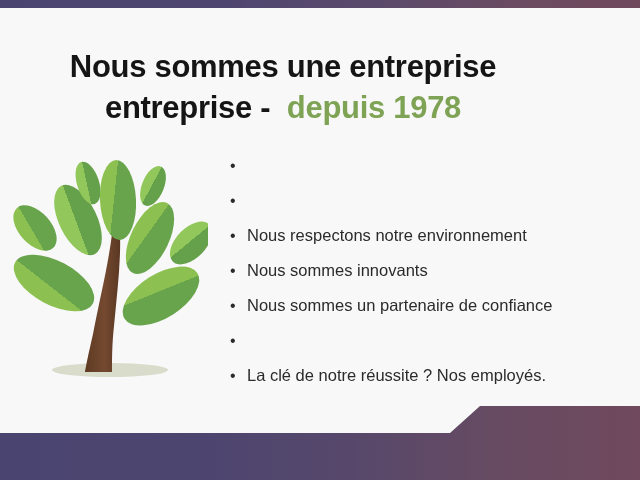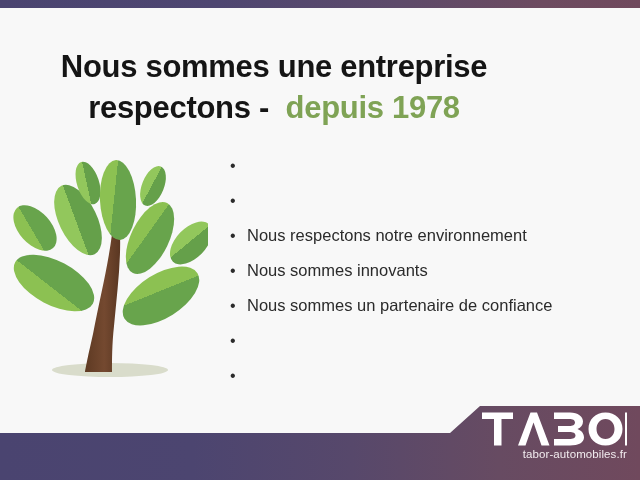--- a/index.html
+++ b/index.html
@@ -39,20 +39,21 @@
     position: absolute;
     left: 0;
     top: 26px;
     width: 548px;
     text-align: center;
     line-height: 1.32;
     font-size: 31px;
     font-weight: bold;
     letter-spacing: -0.3px;
     color: #151515;
+    padding-left: 9px;
   }
   #headline .line { display: block; white-space: pre; }
   #headline .accent { color: #7fa355; }
 
   
   #tree-figure {
     position: absolute;
     left: 8px;
     top: 148px;
     width: 200px;
@@ -117,21 +118,21 @@
 </style>
 </head>
 <body>
 
 <div id="slide">
 
   <div id="top-strip"></div>
 
   <h1 id="headline">
     <span class="line">Nous sommes une entreprise</span>
-    <span class="line"><span>respectons -  </span><span class="accent">depuis 1978</span></span>
+    <span class="line"><span>entreprise -  </span><span class="accent">depuis 1978</span></span>
   </h1>
 
   <div id="tree-figure">
     <svg viewBox="0 0 200 240" xmlns="http://www.w3.org/2000/svg" aria-hidden="true">
       <defs>
         <linearGradient id="lf-a" x1="0" y1="0" x2="1" y2="0.35">
           <stop offset="0%" stop-color="#8cc152"></stop>
           <stop offset="50%" stop-color="#8cc152"></stop>
           <stop offset="50%" stop-color="#68a44c"></stop>
           <stop offset="100%" stop-color="#68a44c"></stop>
@@ -184,62 +185,33 @@
     </li>
     <li class="list-item">
       <span class="bullet-marker">•</span>
       <span>Nous sommes un partenaire de confiance</span>
     </li>
     <li class="list-item">
       <span class="bullet-marker">•</span>
     </li>
     <li class="list-item">
       <span class="bullet-marker">•</span>
+      <span>La clé de notre réussite ? Nos employés.</span>
     </li>
   </ul>
 
   <div id="bottom-banner">
     <svg viewBox="0 0 640 80" xmlns="http://www.w3.org/2000/svg" aria-hidden="true" preserveAspectRatio="none">
       <defs>
         <linearGradient id="banner-g" x1="0" y1="0" x2="1" y2="0">
           <stop offset="0%" stop-color="#4a4470"></stop>
           <stop offset="30%" stop-color="#4c4570"></stop>
           <stop offset="55%" stop-color="#57486b"></stop>
           <stop offset="78%" stop-color="#674b62"></stop>
           <stop offset="100%" stop-color="#70495d"></stop>
         </linearGradient>
       </defs>
       <path d="M0 33 L450 33 L480 6 L640 6 L640 80 L0 80 Z" fill="url(#banner-g)"></path>
     </svg>
   </div>
 
-  <div id="logo-block">
-    <svg id="wordmark" viewBox="0 0 290 66" xmlns="http://www.w3.org/2000/svg" aria-hidden="true">
-      <g fill="#ffffff">
-
-        <path d="M0 0 H62 V13 H39 V66 H24 V13 H0 Z"></path>
-
-        <path d="M72 66 L97 0 H110 L135 66 H119 L103 20 L87 66 Z"></path>
-
-        <path d="M144 0 H176 C192 0 202 8 202 18 C202 25 198 30 191 33
-                 C199 36 204 42 204 50 C204 60 193 66 176 66 H144 V53 H175
-                 C182 53 187 51 187 46 C187 41 182 39 175 39 H152 V27 H175
-                 C181 27 186 25 186 20 C186 15 181 13 175 13 H144 Z"></path>
-
-        <path d="M247 0 C267 0 281 14 281 33 C281 52 267 66 247 66
-                 C227 66 213 52 213 33 C213 14 227 0 247 0 Z
-                 M247 13 C236 13 229 22 229 33 C229 44 236 53 247 53
-                 C258 53 265 44 265 33 C265 22 258 13 247 13 Z"></path>
-
-        <path d="M290 0 H286 V66 H290 Z"></path>
-      </g>
-      <g fill="#ffffff">
-        <path d="M226 0 H258 C274 0 285 9 285 23 C285 33 280 40 271 44 L290 66
-                 H271 L255 45 H241 V66 H226 Z M241 13 V33 H257 C265 33 269 29 269 23
-                 C269 17 265 13 257 13 Z" transform="translate(-1,0)" opacity="0"></path>
-      </g>
-
-      <path fill="#ffffff" d="M231 0 H263 C279 0 290 9 290 23 C290 33 285 40 276 44 L290 62 L290 66 H276 L260 45 H246 V66 H231 Z M246 13 V33 H262 C270 33 274 29 274 23 C274 17 270 13 262 13 Z" transform="translate(0,0)" opacity="0"></path>
-    </svg>
-    <span id="logo-url">tabor-automobiles.fr</span>
-  </div>
 
 </div>
 
 </body></html>

